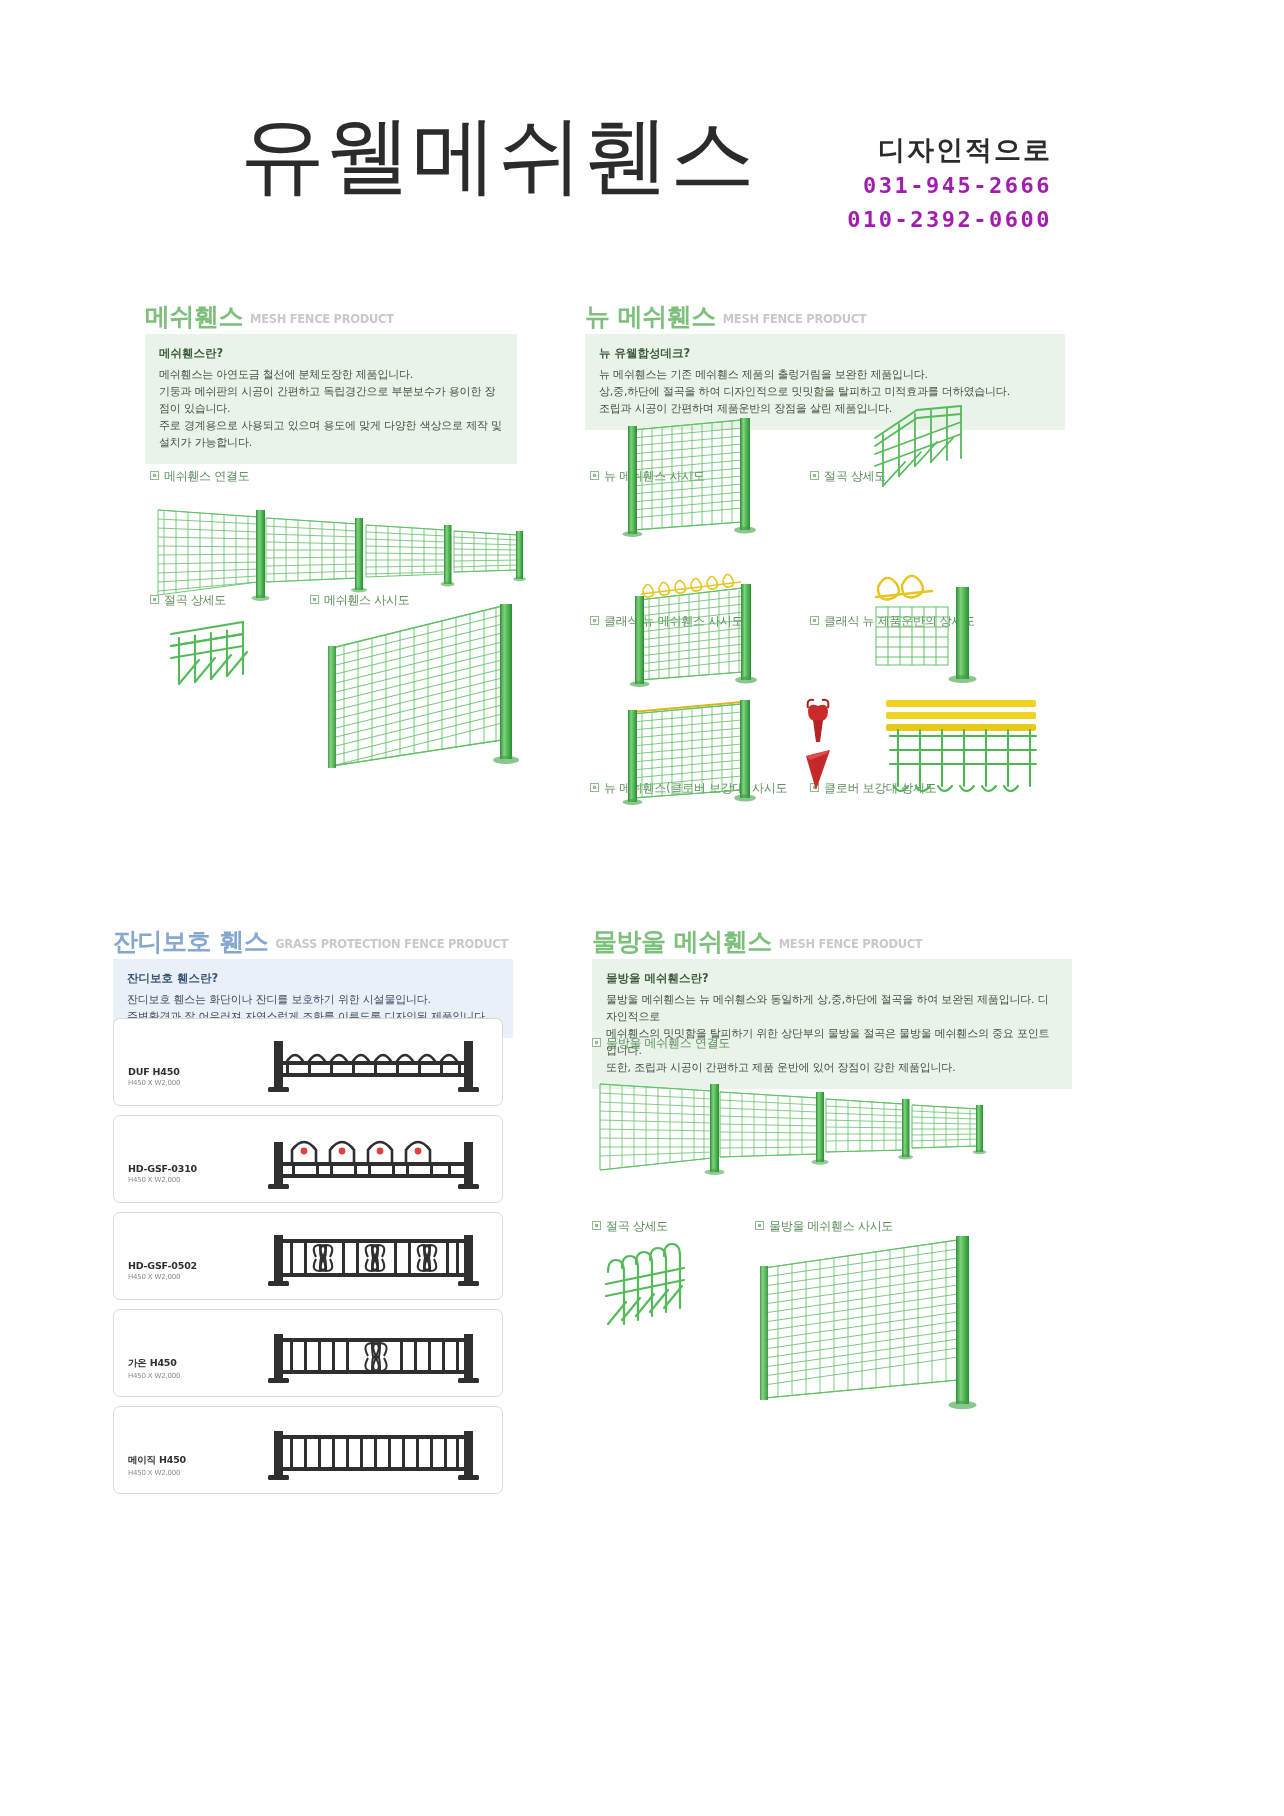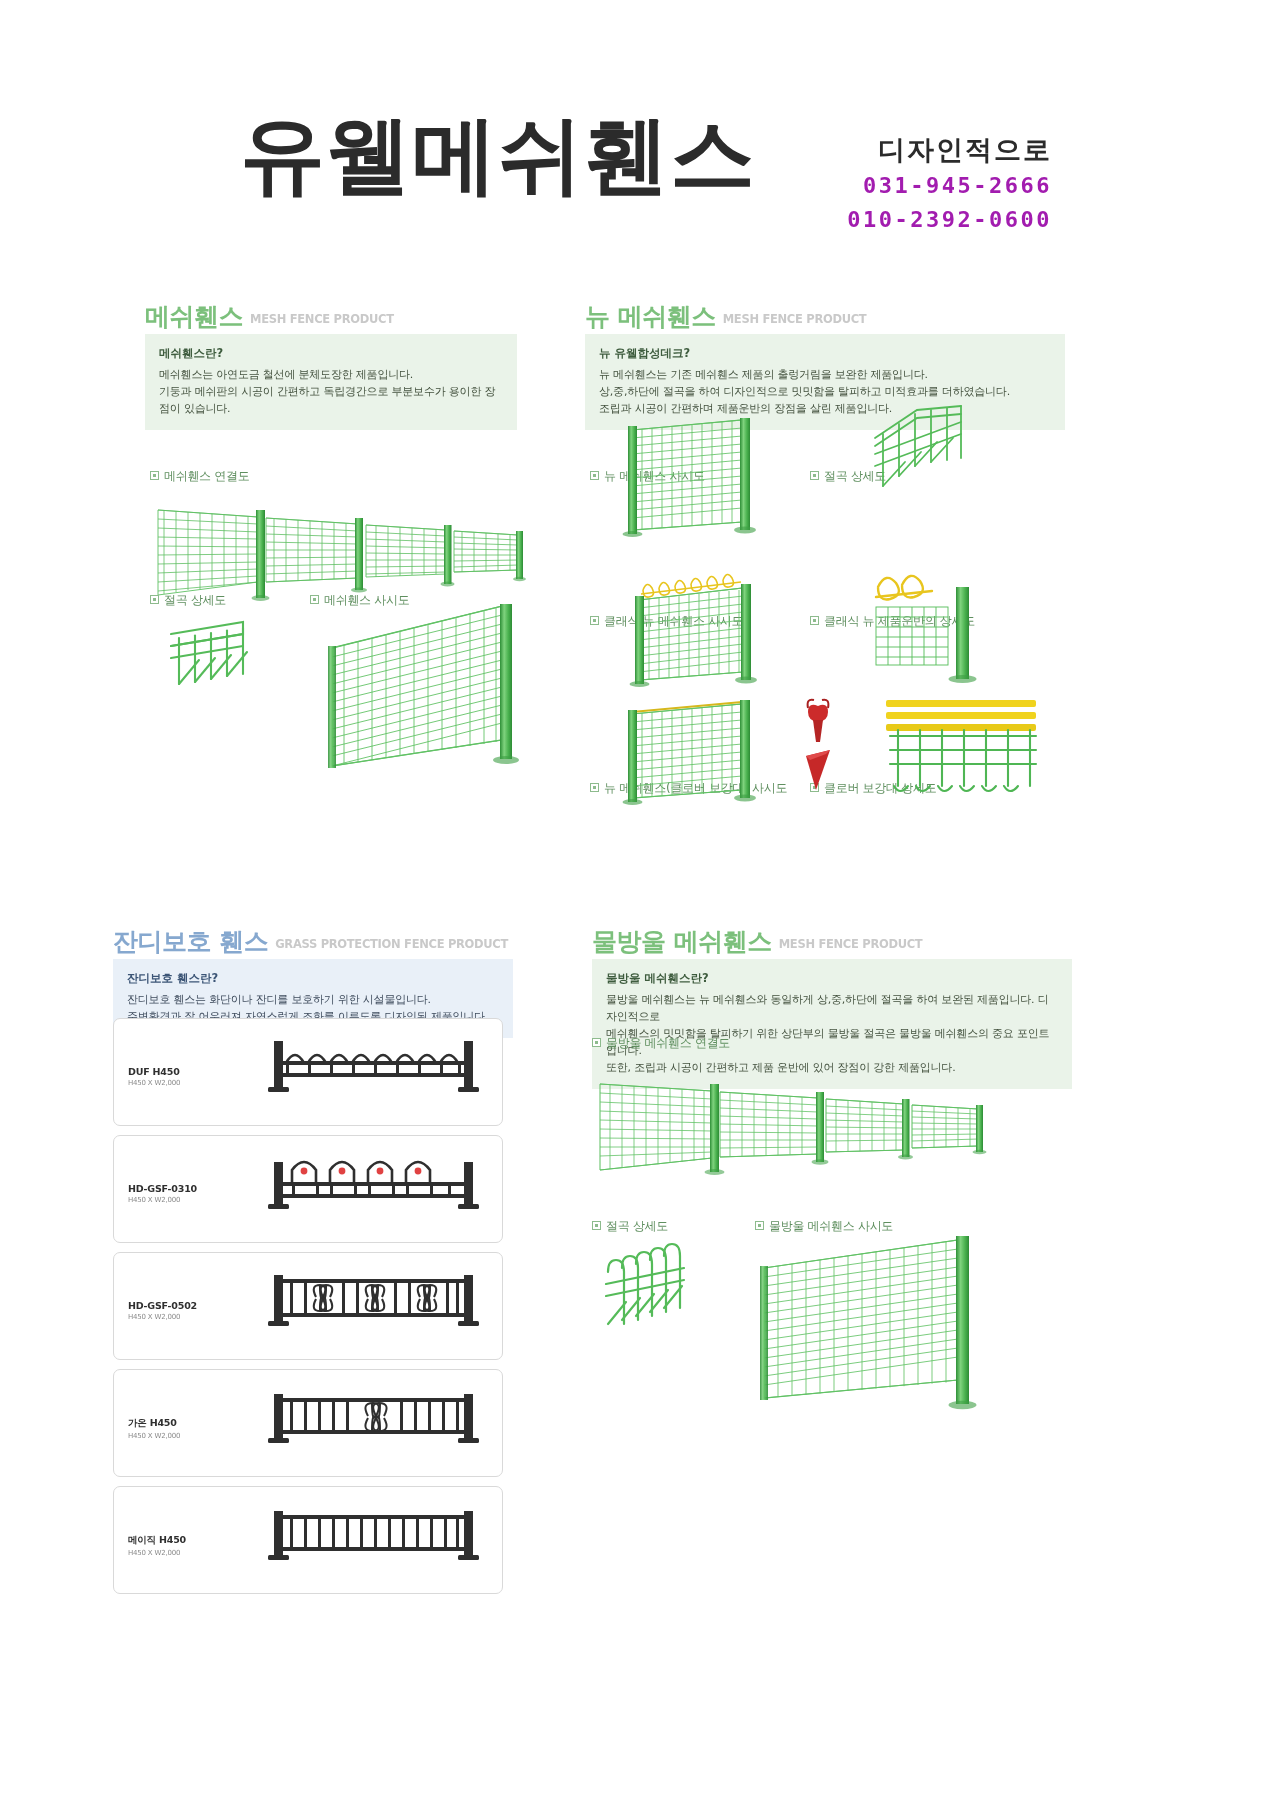--- a/index.html
+++ b/index.html
@@ -8,21 +8,21 @@
     background: #ffffff;
     font-family: "DejaVu Sans", "Liberation Sans", sans-serif;
     position: relative;
     overflow: hidden;
   }
 
   
   .header { position: absolute; left: 0; top: 0; width: 1284px; height: 290px; }
   .brand-title {
     position: absolute; left: 240px; top: 112px;
-    font-size: 85px; font-weight: 700; color: #2b2b2b;
+    font-size: 85px; font-weight: 400; color: #2b2b2b;
     letter-spacing: 1px; line-height: 1;
     font-family: "DejaVu Sans", sans-serif;
   }
   .contact-block { position: absolute; right: 232px; top: 130px; text-align: right; }
   .contact-name {
     font-size: 27px; font-weight: 700; color: #2b2b2b;
     letter-spacing: 2px; line-height: 1.45;
   }
   .contact-phone {
     font-size: 22px; font-weight: 700; color: #a21caf;
@@ -68,21 +68,21 @@
     border: 1px solid #8dbb8d; background: #ffffff;
     position: relative; top: 0px;
     box-shadow: inset 0 0 0 2px #fff, inset 0 0 0 4px #8dbb8d;
   }
 
   .fig { position: absolute; }
 
   
   .prod-row {
     position: relative;
-    width: 390px; height: 108px;
+    width: 390px; height: 88px;
     border: 1px solid #d9d9d9; border-radius: 7px;
     background: #fff; margin-bottom: 9px;
   }
   .prod-label { position: absolute; left: 14px; top: 47px; }
   .prod-name { font-size: 9.5px; font-weight: 700; color: #2f2f2f; letter-spacing: -0.2px; }
   .prod-spec { font-size: 7px; color: #8a8a8a; margin-top: 2px; letter-spacing: -0.2px; }
   .prod-art { position: absolute; left: 150px; top: 8px; width: 230px; height: 72px; }
 
   svg { display: block; overflow: visible; }
 </style>
@@ -99,20 +99,21 @@
 </div>
 
 <div class="section green" style="left:145px; top:300px; width:420px;">
   <div class="sec-head">
     <span class="sec-title-ko">메쉬휀스</span><span class="sec-title-en">MESH FENCE PRODUCT</span>
   </div>
   <div class="desc-box g" style="width:372px;">
     <div class="desc-q">메쉬휀스란?</div>
     <div class="desc-l">메쉬휀스는 아연도금 철선에 분체도장한 제품입니다.</div>
     <div class="desc-l">기둥과 메쉬판의 시공이 간편하고 독립경간으로 부분보수가 용이한 장점이 있습니다.</div>
+    <div class="desc-l">주로 경계용으로 사용되고 있으며 용도에 맞게 다양한 색상으로 제작 및 설치가 가능합니다.</div>
   </div>
 </div>
 
 <div class="fig" style="left:150px; top:468px;">
   <div class="cap">메쉬휀스 연결도</div>
 </div>
 <div class="fig" style="left:150px; top:490px; width:400px; height:120px;">
   <svg width="400" height="120" viewBox="0 0 400 120">
     <defs>
       <linearGradient id="pg" x1="0" y1="0" x2="1" y2="0">

